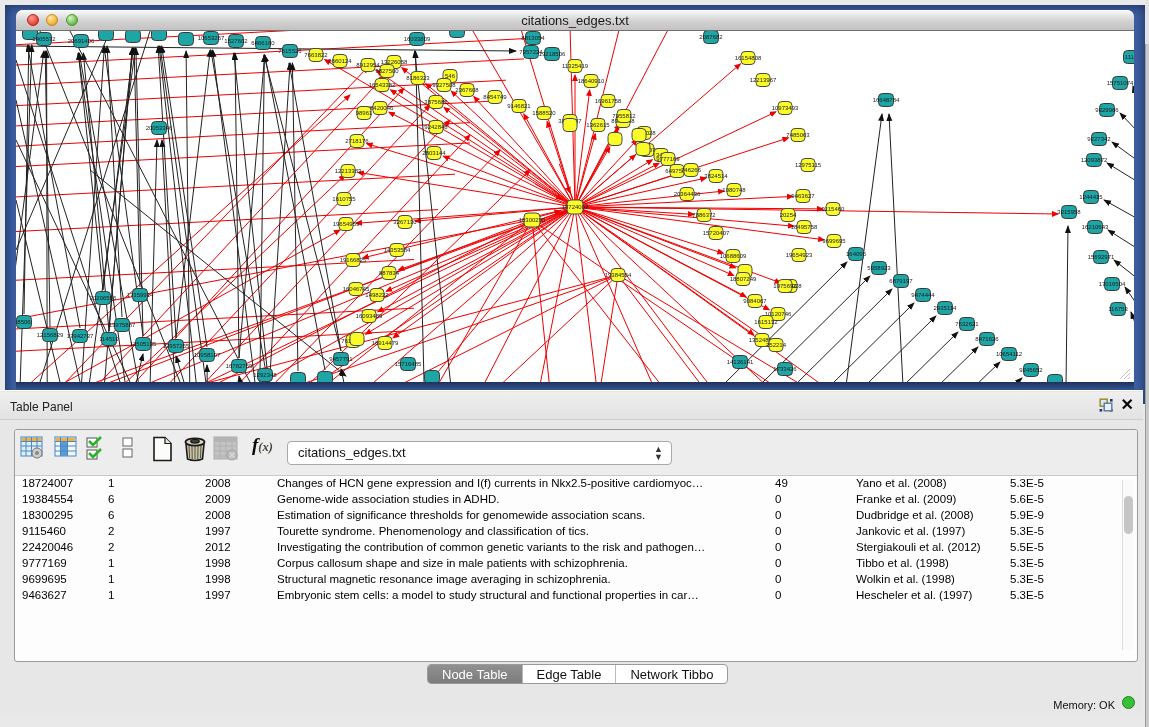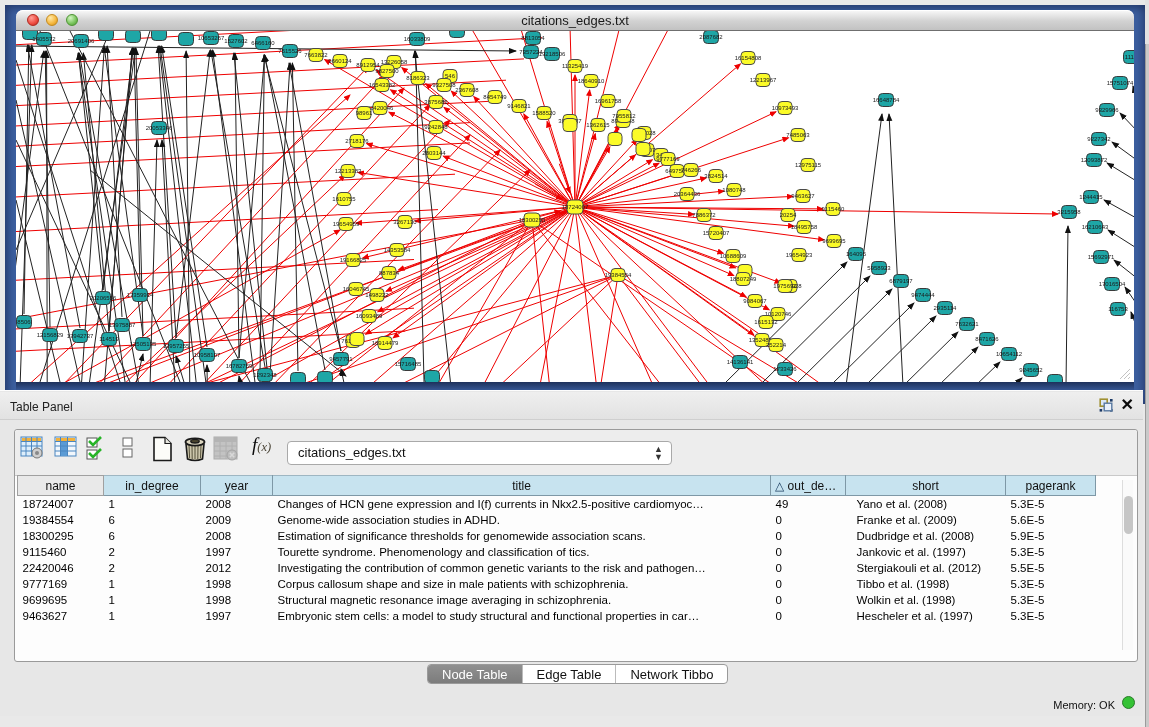--- a/index.html
+++ b/index.html
@@ -839,43 +839,34 @@
           <ellipse cx="13" cy="7" rx="9.5" ry="3.6" fill="#dcd6c0" stroke="#1a1a1a" stroke-width="1.8"></ellipse>
           <ellipse cx="13" cy="6.2" rx="4.2" ry="1.8" fill="#49432e" stroke="#1a1a1a" stroke-width="1.4"></ellipse>
         </svg>
       <svg width="26" height="26" style="position:absolute;left:198px;top:6px">
           <rect x="1" y="1" width="23" height="22" fill="#c3c3c3" stroke="#ababab"></rect>
           <rect x="1" y="1" width="23" height="5" fill="#b4b4b4"></rect>
           <path d="M1 10 h23 M1 15 h23 M1 20 h23 M7 6 v17 M13 6 v17 M19 6 v17" stroke="#b0b0b0" stroke-width="1" fill="none"></path>
           <circle cx="19" cy="19" r="5" fill="#bdbdbd" stroke="#a3a3a3"></circle>
           <path d="M16.8 16.8 l4.4 4.4 M21.2 16.8 l-4.4 4.4" stroke="#d8d8d8" stroke-width="1.6"></path>
         </svg>
-      <div style="position:absolute;left:237px;top:4px;font-size:19px;font-style:italic;font-weight:normal;color:#0a0a0a;font-family:'Liberation Serif',serif">f<span style="font-size:12.5px;color:#4a4436">(x)</span></div>
+      <div style="position:absolute;left:237px;top:4px;font-size:19px;font-style:italic;font-weight:bold;color:#0a0a0a;font-family:'Liberation Serif',serif">f<span style="font-size:12.5px;color:#4a4436">(x)</span></div>
       <div class="combo">citations_edges.txt<div class="st">▲<br>▼</div></div>
     </div>
     <table class="grid">
       <colgroup>
           <col style="width:86px">
           <col style="width:97px">
           <col style="width:72px">
           <col style="width:498px">
           <col style="width:75px">
           <col style="width:160px">
           <col style="width:90px">
         </colgroup>
       <tbody>
-          <tr>
-            <th class="g">name</th>
-            <th>in_degree</th>
-            <th>year</th>
-            <th>title</th>
-            <th style="text-align:left;padding-left:4px"><span style="color:#224466">△</span> out_de…</th>
-            <th>short</th>
-            <th>pagerank</th>
-          </tr>
       <tr>
             <td class="c0">18724007</td>
             <td class="c1">1</td>
             <td class="c2">2008</td>
             <td class="c3">Changes of HCN gene expression and I(f) currents in Nkx2.5-positive cardiomyoc…</td>
             <td class="c4">49</td>
             <td class="c5">Yano et al. (2008)</td>
             <td class="c6">5.3E-5</td>
           </tr>
           <tr>
@@ -887,21 +878,21 @@
             <td class="c5">Franke et al. (2009)</td>
             <td class="c6">5.6E-5</td>
           </tr>
           <tr>
             <td class="c0">18300295</td>
             <td class="c1">6</td>
             <td class="c2">2008</td>
             <td class="c3">Estimation of significance thresholds for genomewide association scans.</td>
             <td class="c4">0</td>
             <td class="c5">Dudbridge et al. (2008)</td>
-            <td class="c6">5.9E-5</td>
+            <td class="c6">5.9E-9</td>
           </tr>
           <tr>
             <td class="c0">9115460</td>
             <td class="c1">2</td>
             <td class="c2">1997</td>
             <td class="c3">Tourette syndrome. Phenomenology and classification of tics.</td>
             <td class="c4">0</td>
             <td class="c5">Jankovic et al. (1997)</td>
             <td class="c6">5.3E-5</td>
           </tr>

